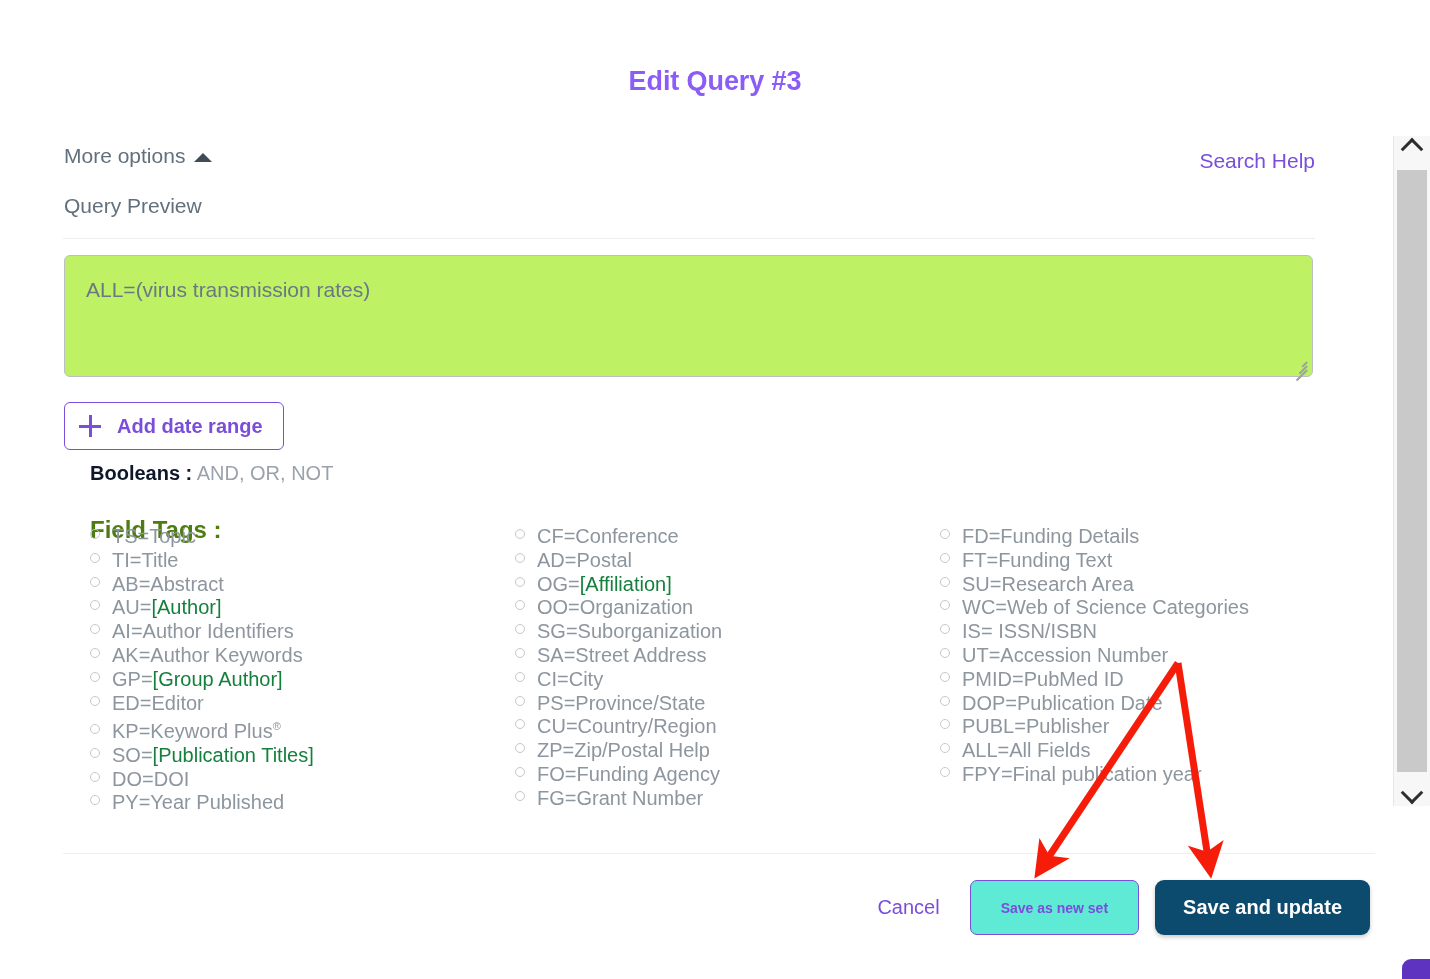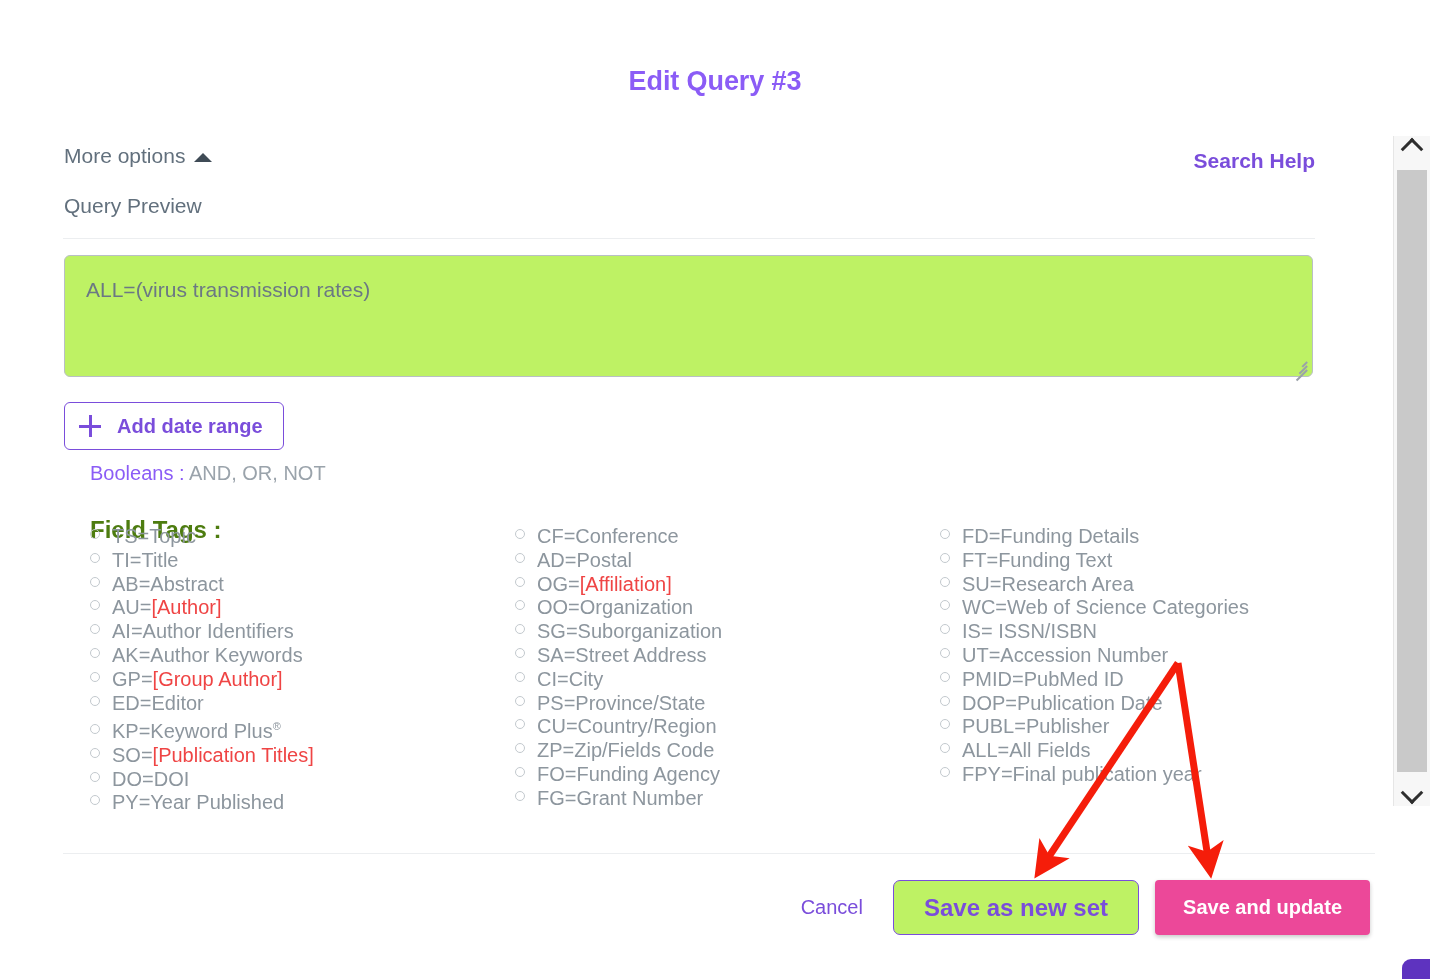--- a/index.html
+++ b/index.html
@@ -59,21 +59,20 @@
     display: inline-block;
     margin-top: 2px;
   }
   .search-help {
     position: absolute;
     right: 60px;
     top: 13px;
     font-size: 21px;
     color: #7a4ddb;
     cursor: pointer;
-    font-weight: bold;
   }
   .query-preview-label {
     position: absolute;
     left: 64px;
     top: 58px;
     font-size: 21px;
     color: #62707d;
   }
 
   .divider-top {
@@ -161,22 +160,22 @@
 
   
   .booleans-line {
     position: absolute;
     left: 90px;
     top: 326px;
     font-size: 20px;
     color: #9aa3ab;
   }
   .booleans-line b {
-    color: #8b5cf6;
-    font-weight: normal;
+    color: #0f172a;
+    font-weight: bold;
   }
   .field-tags-label {
     position: absolute;
     left: 90px;
     top: 380px;
     font-size: 24px;
     color: #4d7c0f;
     font-weight: bold;
   }
 
@@ -202,21 +201,21 @@
   }
   .tag-bullet {
     flex: none;
     width: 8px;
     height: 8px;
     border: 1px solid #c3c9ce;
     border-radius: 50%;
     transform: translateY(-4px);
   }
   .tag-item .link {
-    color: #ef4444;
+    color: #15803d;
     cursor: pointer;
   }
   .tag-item sup {
     font-size: 11px;
     vertical-align: super;
   }
 
   
   .divider-bottom {
     position: absolute;
@@ -242,33 +241,33 @@
     color: #7a4ddb;
     cursor: pointer;
     padding: 10px 14px;
     font-family: inherit;
   }
   .btn-secondary {
     height: 55px;
     padding: 0 30px;
     border: 1.5px solid #7a4ddb;
     border-radius: 7px;
-    background: #bef264;
+    background: #5eead4;
     color: #7a4ddb;
-    font-size: 24px;
+    font-size: 14px;
     font-weight: 600;
     cursor: pointer;
     font-family: inherit;
   }
   .btn-primary {
     height: 55px;
     padding: 0 28px;
     border: none;
-    border-radius: 4px;
-    background: #ec4899;
+    border-radius: 9px;
+    background: #0c4a6e;
     color: #ffffff;
     font-size: 20px;
     font-weight: 600;
     cursor: pointer;
     font-family: inherit;
     box-shadow: 0 2px 4px rgba(0,0,0,0.22);
   }
 
   
   .scrollbar {
@@ -450,21 +449,21 @@
         <div class="tag-item">
           <span class="tag-bullet"></span>
           <span><span>PS=</span><span>Province/State</span></span>
         </div>
         <div class="tag-item">
           <span class="tag-bullet"></span>
           <span><span>CU=</span><span>Country/Region</span></span>
         </div>
         <div class="tag-item">
           <span class="tag-bullet"></span>
-          <span><span>ZP=</span><span>Zip/Fields Code</span></span>
+          <span><span>ZP=</span><span>Zip/Postal Help</span></span>
         </div>
         <div class="tag-item">
           <span class="tag-bullet"></span>
           <span><span>FO=</span><span>Funding Agency</span></span>
         </div>
         <div class="tag-item">
           <span class="tag-bullet"></span>
           <span><span>FG=</span><span>Grant Number</span></span>
         </div>
       </div>

